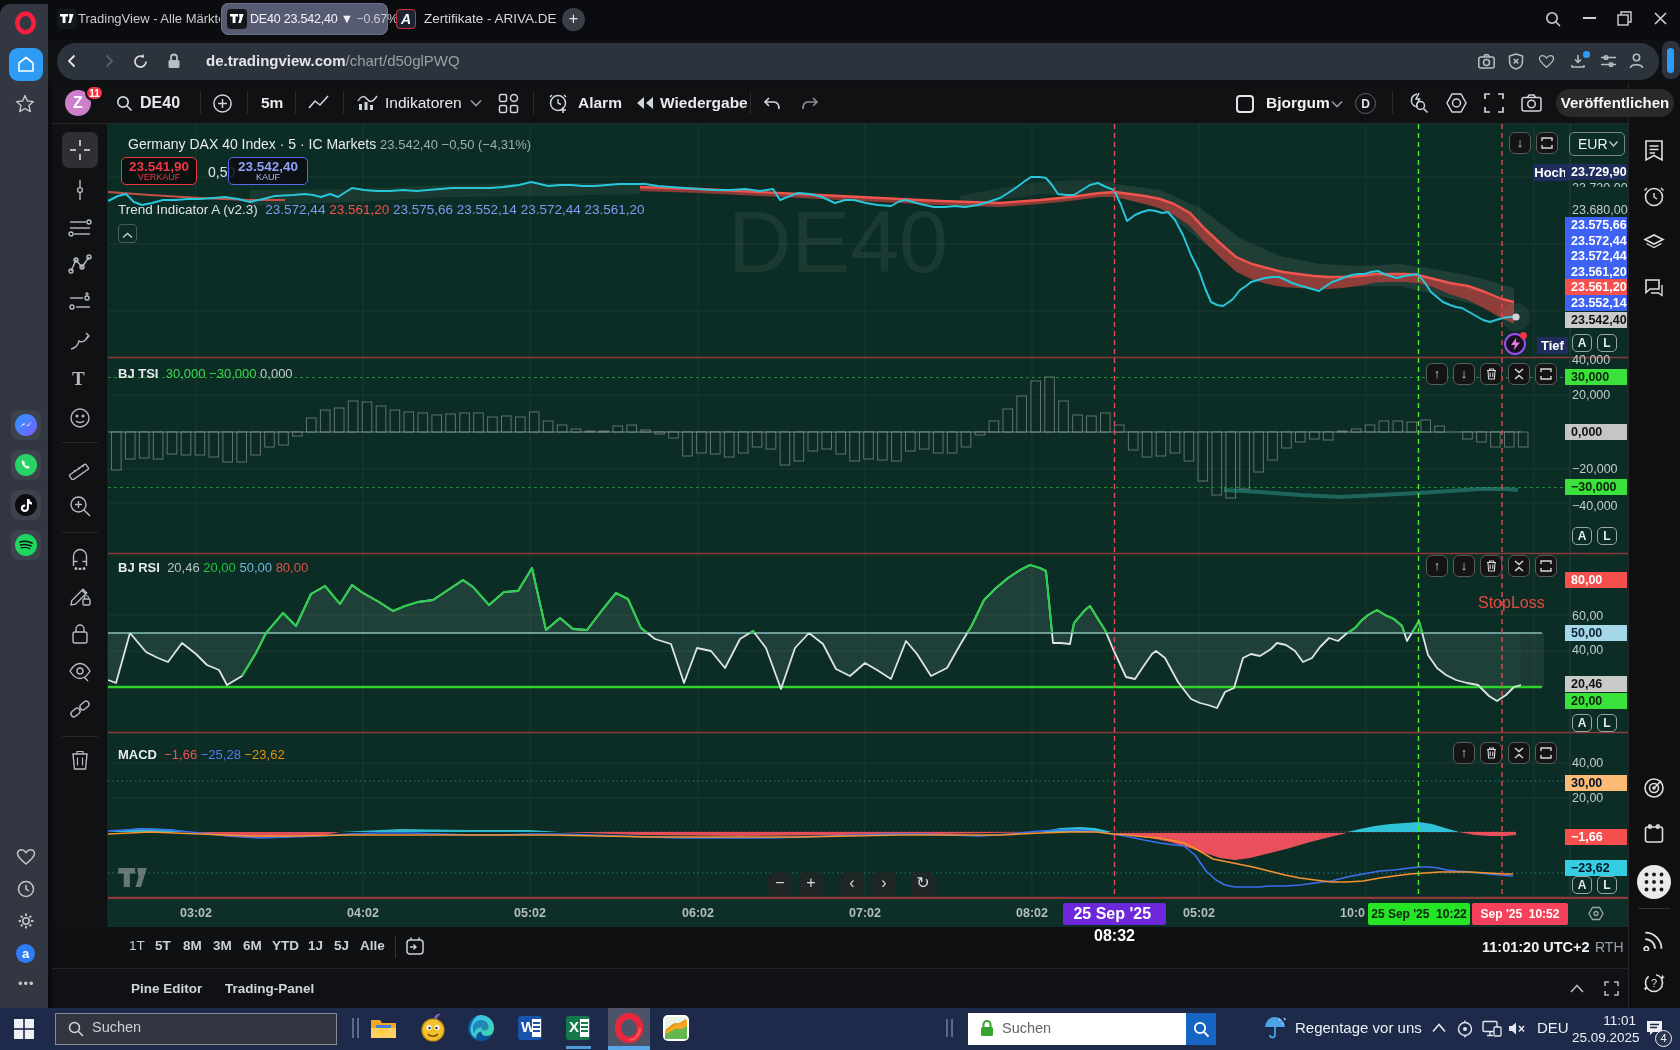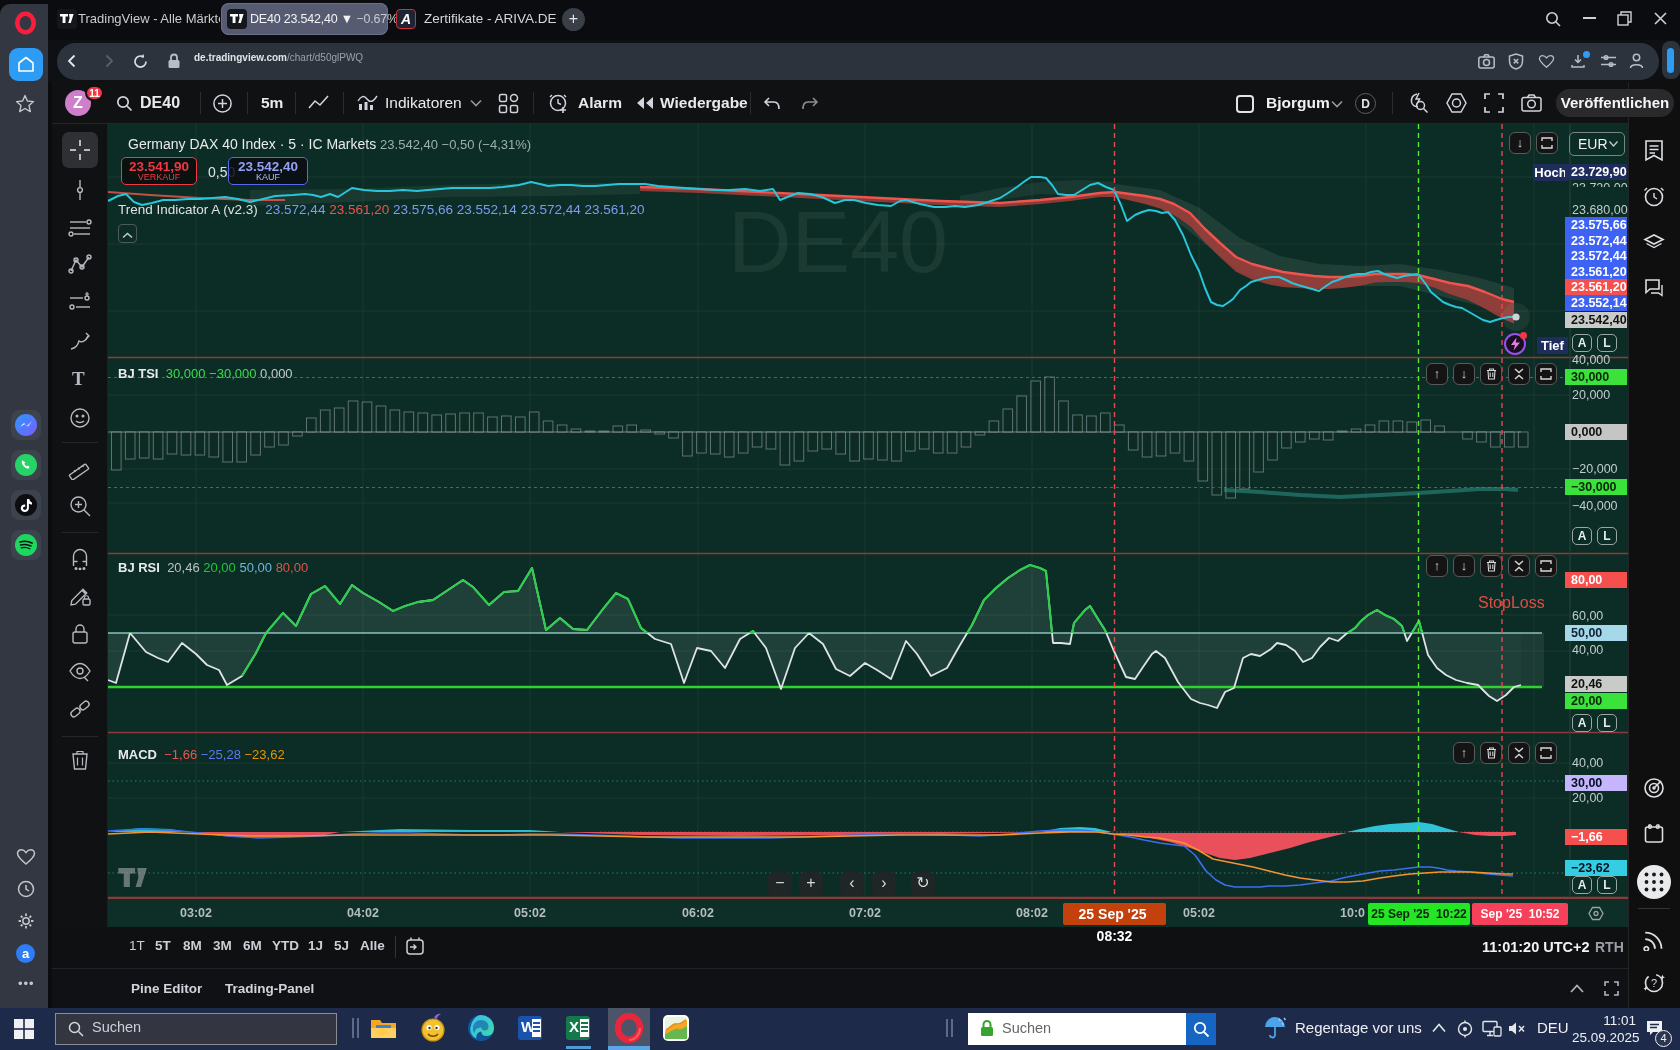--- a/index.html
+++ b/index.html
@@ -267,21 +267,21 @@
     <path d="M5.5 2.5 L11 8 L5.5 13.5" fill="none" stroke="#596069" stroke-width="1.8"></path>
   </svg>
 <svg class="abs" style="left:132px;top:53px" width="17" height="17" viewBox="0 0 17 17">
     <path d="M14 8.5 A5.5 5.5 0 1 1 11.6 4" fill="none" stroke="#dcdee0" stroke-width="1.7"></path>
     <path d="M11.5 1 L12 4.5 L8.5 4.2 Z" fill="#dcdee0"></path>
   </svg>
 <svg class="abs" style="left:167px;top:53px" width="14" height="16" viewBox="0 0 14 16">
     <rect x="1.5" y="7" width="11" height="8" rx="1.5" fill="#b9bec5"></rect>
     <path d="M4 7 L4 4.5 A3 3 0 0 1 10 4.5 L10 7" fill="none" stroke="#b9bec5" stroke-width="1.8"></path>
   </svg>
-<div class="abs" style="left:194px;top:52px;font-size:10px;color:#e2e5e8"><b>de.tradingview.com</b><span style="color:#9aa0a8">/chart/d50glPWQ</span></div>
+<div class="abs" style="left:206px;top:52px;font-size:15px;color:#e2e5e8"><b>de.tradingview.com</b><span style="color:#9aa0a8">/chart/d50glPWQ</span></div>
 <svg class="abs" style="left:1478px;top:54px" width="17" height="15" viewBox="0 0 17 15">
     <rect x="0.8" y="3" width="15.4" height="11" rx="2" class="ic"></rect>
     <circle cx="8.5" cy="8.5" r="3" class="ic"></circle>
     <path d="M5.5 3 L7 0.8 L10 0.8 L11.5 3" class="ic"></path>
   </svg>
 <svg class="abs" style="left:1508px;top:53px" width="16" height="17" viewBox="0 0 16 17">
     <path d="M8 1 L14.5 3 L14.5 8 C14.5 12.5 11.8 15 8 16 C4.2 15 1.5 12.5 1.5 8 L1.5 3 Z" class="ic"></path>
     <path d="M5.8 6 L10.2 10.4 M10.2 6 L5.8 10.4" class="ic"></path>
   </svg>
 <svg class="abs" style="left:1538px;top:54px" width="17" height="15" viewBox="0 0 20 18">
@@ -659,36 +659,36 @@
 <div class="albtn" style="left:1597px;top:527px">L</div>
 <div class="lbl" style="top:572px;background:#f5504e;color:#fff">80,00</div>
 <div class="pt" style="top:609px;color:#c3cbce;font-weight:400">60,00</div>
 <div class="lbl" style="top:625px;background:#a5d8e8;color:#123">50,00</div>
 <div class="pt" style="top:643px;color:#c3cbce;font-weight:400">40,00</div>
 <div class="lbl" style="top:676px;background:#c9cbc9;color:#111">20,46</div>
 <div class="lbl" style="top:693px;background:#3ce23c;color:#0a240a">20,00</div>
 <div class="albtn" style="left:1572px;top:714px">A</div>
 <div class="albtn" style="left:1597px;top:714px">L</div>
 <div class="pt" style="top:756px;color:#c3cbce;font-weight:400">40,00</div>
-<div class="lbl" style="top:775px;background:#c4b5fd;color:#012">30,00</div>
+<div class="lbl" style="top:775px;background:#fdba74;color:#012">30,00</div>
 <div class="pt" style="top:791px;color:#c3cbce;font-weight:400">20,00</div>
 <div class="lbl" style="top:829px;background:#f5504e;color:#fff">−1,66</div>
 <div class="lbl" style="top:860px;background:#35cde2;color:#012">−23,62</div>
 <div class="albtn" style="left:1572px;top:876px">A</div>
 <div class="albtn" style="left:1597px;top:876px">L</div>
 <div class="abs" style="left:108px;top:898px;width:1462px;height:29px;background:#0d2f27;border-top:1px solid #8f3a3a"></div>
 <div class="abs" style="left:180px;top:906px;color:#b6bdc2;font-size:12.5px;font-weight:700">03:02</div>
 <div class="abs" style="left:347px;top:906px;color:#b6bdc2;font-size:12.5px;font-weight:700">04:02</div>
 <div class="abs" style="left:514px;top:906px;color:#b6bdc2;font-size:12.5px;font-weight:700">05:02</div>
 <div class="abs" style="left:682px;top:906px;color:#b6bdc2;font-size:12.5px;font-weight:700">06:02</div>
 <div class="abs" style="left:849px;top:906px;color:#b6bdc2;font-size:12.5px;font-weight:700">07:02</div>
 <div class="abs" style="left:1016px;top:906px;color:#b6bdc2;font-size:12.5px;font-weight:700">08:02</div>
 <div class="abs" style="left:1183px;top:906px;color:#b6bdc2;font-size:12.5px;font-weight:700">05:02</div>
 <div class="abs" style="left:1340px;top:906px;color:#b6bdc2;font-size:12.5px;font-weight:700">10:0</div>
-<div class="abs" style="left:1063px;top:903px;width:103px;height:22px;background:#c2410c;border-radius:2px;color:#fff;font-size:14px;font-weight:700;text-align:center;line-height:22px">25 Sep '25&nbsp; 08:32</div>
+<div class="abs" style="left:1063px;top:903px;width:103px;height:22px;background:#6d28d9;border-radius:2px;color:#fff;font-size:16px;font-weight:700;text-align:center;line-height:22px">25 Sep '25&nbsp; 08:32</div>
 <div class="abs" style="left:1368px;top:903px;width:102px;height:22px;background:#25e525;border-radius:2px;color:#0c2410;font-size:12px;font-weight:700;text-align:center;line-height:22px">25 Sep '25&nbsp; 10:22</div>
 <div class="abs" style="left:1472px;top:903px;width:96px;height:22px;background:#f5415a;border-radius:2px;color:#fff;font-size:12px;font-weight:700;text-align:center;line-height:22px">Sep '25&nbsp; 10:52</div>
 <div class="abs" style="left:1570px;top:898px;width:58px;height:29px;background:#0d2f27;border-top:1px solid #8f3a3a"></div>
 <svg class="abs" style="left:1588px;top:906px" width="16" height="15" viewBox="0 0 16 15">
     <path d="M4.5 1.5 L11.5 1.5 L15 7.5 L11.5 13.5 L4.5 13.5 L1 7.5 Z" fill="none" stroke="#9aa4a0" stroke-width="1.3"></path>
     <circle cx="8" cy="7.5" r="2" fill="none" stroke="#9aa4a0" stroke-width="1.3"></circle>
   </svg>
 <div class="abs" style="left:768px;top:872px;width:24px;height:24px;background:#202625;border-radius:6px;color:#d8dce0;font-size:16px;text-align:center;line-height:22px">−</div>
 <div class="abs" style="left:799px;top:872px;width:24px;height:24px;background:#202625;border-radius:6px;color:#d8dce0;font-size:16px;text-align:center;line-height:22px">+</div>
 <div class="abs" style="left:840px;top:872px;width:24px;height:24px;background:#202625;border-radius:6px;color:#d8dce0;font-size:16px;text-align:center;line-height:22px">‹</div>
@@ -703,21 +703,21 @@
 <div class="abs" style="left:308px;top:938px;color:#cbd0d6;font-size:13.5px;font-weight:700">1J</div>
 <div class="abs" style="left:334px;top:938px;color:#cbd0d6;font-size:13.5px;font-weight:700">5J</div>
 <div class="abs" style="left:360px;top:938px;color:#cbd0d6;font-size:13.5px;font-weight:700">Alle</div>
 <div class="abs" style="left:395px;top:936px;width:1px;height:22px;background:#33353a"></div>
 <svg class="abs" style="left:405px;top:936px" width="20" height="21" viewBox="0 0 20 21">
     <rect x="2" y="4" width="16" height="14" rx="3" fill="none" stroke="#cbd0d6" stroke-width="1.5"></rect>
     <path d="M6 4 L6 1.5 M14 4 L14 1.5" stroke="#cbd0d6" stroke-width="1.5"></path>
     <path d="M2 10 L8 10 M5.5 7.5 L8 10 L5.5 12.5" fill="none" stroke="#cbd0d6" stroke-width="1.4" transform="translate(3,1)"></path>
   </svg>
 <div class="abs" style="left:1482px;top:939px;color:#f2f3f5;font-size:14.5px;font-weight:700">11:01:20 UTC+2</div>
-<div class="abs" style="left:1595px;top:939px;color:#9aa0a6;font-size:14px;font-weight:700">RTH</div>
+<div class="abs" style="left:1595px;top:939px;color:#9aa0a6;font-size:14px;font-weight:400">RTH</div>
 <div class="abs" style="left:131px;top:981px;color:#d1d4dc;font-size:13.5px;font-weight:700">Pine Editor</div>
 <div class="abs" style="left:225px;top:981px;color:#d1d4dc;font-size:13.5px;font-weight:700">Trading-Panel</div>
 <svg class="abs" style="left:1570px;top:984px" width="14" height="9" viewBox="0 0 14 9">
     <path d="M1 8 L7 1.5 L13 8" fill="none" stroke="#b2b5be" stroke-width="1.7"></path>
   </svg>
 <svg class="abs" style="left:1604px;top:981px" width="15" height="15" viewBox="0 0 15 15">
     <path d="M1 5 L1 1 L5 1 M10 1 L14 1 L14 5 M14 10 L14 14 L10 14 M5 14 L1 14 L1 10" fill="none" stroke="#b2b5be" stroke-width="1.6"></path>
   </svg>
 <div class="abs" style="left:0;top:1008px;width:1680px;height:42px;background:#1d2a4a"></div>
 <svg class="abs" style="left:14px;top:1019px" width="20" height="20" viewBox="0 0 20 20">

